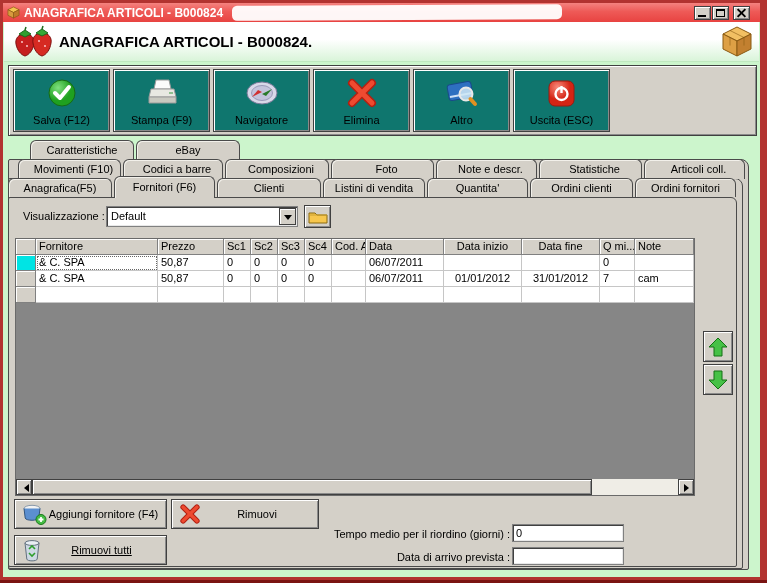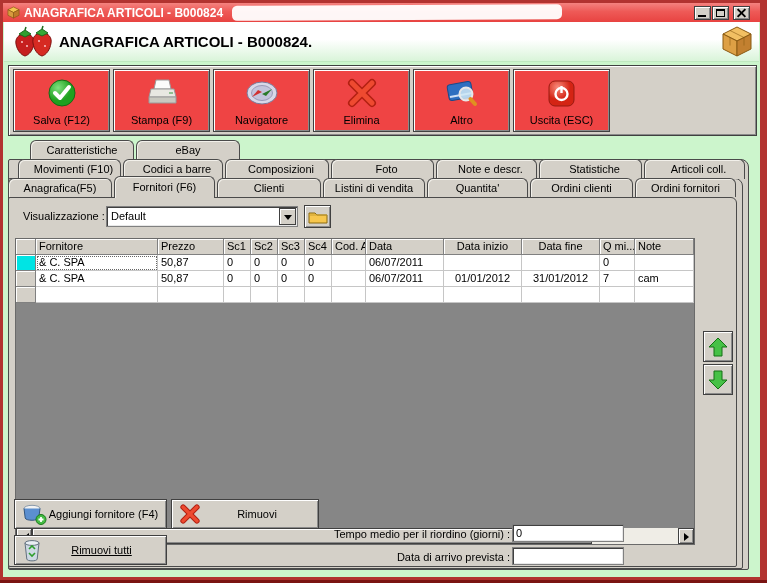--- a/index.html
+++ b/index.html
@@ -25,21 +25,21 @@
   
   #headband { position:absolute; left:1px; top:19px; width:755px; height:40px;
     background:linear-gradient(180deg,#ffffff 0%,#ffffff 45%,#d9f4d9 100%); border-bottom:1px solid #bfe8bf; }
   #headband .htitle { position:absolute; left:55px; top:11px; font-size:15px; font-weight:bold; white-space:nowrap; }
 
   .raised { background:#d4d0c8; border:1px solid #404040;
     box-shadow: inset 1px 1px 0 #ffffff, inset -1px -1px 0 #8a8a8a; }
 
   
   #toolbar { position:absolute; left:5px; top:62px; width:749px; height:71px; }
-  .tbtn { position:absolute; top:3px; width:97px; height:63px; background:#ef4444; border:1px solid #404040;
+  .tbtn { position:absolute; top:3px; width:97px; height:63px; background:#0f766e; border:1px solid #404040;
     box-shadow: inset 1px 1px 0 #ffffff, inset -1px -1px 0 #8a8a8a; text-align:center; }
   .tbtn .ico { position:absolute; left:0; right:0; top:6px; height:34px; display:flex; align-items:center; justify-content:center; }
   .tbtn .lbl { position:absolute; left:0; right:0; bottom:5px; font-size:11px; }
 
   
   .tab { position:absolute; background:#d4d0c8; border:1px solid #4a4a4a; border-bottom:none;
     border-radius:6px 6px 0 0; text-align:center; font-size:11px; line-height:18px;
     box-shadow: inset 1px 1px 0 #f2f0ea; white-space:nowrap; overflow:hidden; }
   .tab.r1 { top:137px; height:36px; z-index:3; }
   .tab.r2 { top:156px; height:20px; z-index:3;padding-left:8px; }
@@ -56,21 +56,21 @@
   #viewlabel { position:absolute; left:14px; top:12px; }
   #combo { position:absolute; left:97px; top:8px; width:192px; height:21px; background:#fff;
     border:1px solid #808080; box-shadow: inset 1px 1px 0 #404040, inset -1px -1px 0 #e8e8e8; }
   #combo .val { position:absolute; left:4px; top:3px; }
   #combo .drop { position:absolute; right:1px; top:1px; width:17px; height:17px; background:#d4d0c8;
     border:1px solid #404040; box-shadow: inset 1px 1px 0 #fff; }
   #combo .drop::after { content:""; position:absolute; left:4px; top:6px; border:4px solid transparent; border-top:5px solid #000; }
   #folderbtn { position:absolute; left:295px; top:7px; width:27px; height:23px; display:flex; align-items:center; justify-content:center; }
 
   
-  #grid { position:absolute; left:6px; top:40px; width:680px; height:307px; background:#868686; border:1px solid #6a6a6a; }
+  #grid { position:absolute; left:6px; top:40px; width:680px; height:258px; background:#868686; border:1px solid #6a6a6a; }
   .grow { display:flex; height:16px; }
   .cell { flex:none; height:16px; padding:0 3px; line-height:14px; white-space:nowrap; overflow:hidden; }
   .hcell { background:#d4d0c8; border-right:1px solid #808080; border-bottom:1px solid #808080;
     box-shadow: inset 1px 1px 0 #fff; }
   .dcell { background:#fff; border-right:1px solid #c6c6c6; border-bottom:1px solid #c6c6c6; }
   .selcell { background:#d4d0c8; border-right:1px solid #808080; border-bottom:1px solid #808080; box-shadow: inset 1px 1px 0 #fff; }
   .selcell.cur { background:#00e4e4; }
   .w0{width:20px}.w1{width:122px}.w2{width:66px}.w3{width:27px}.w7{width:34px}.w8{width:78px}.w11{width:35px}.w12{width:59px}
   .num{text-align:left}.ctr{text-align:center}
   .focus { outline:1px dotted #666; outline-offset:-2px; }

